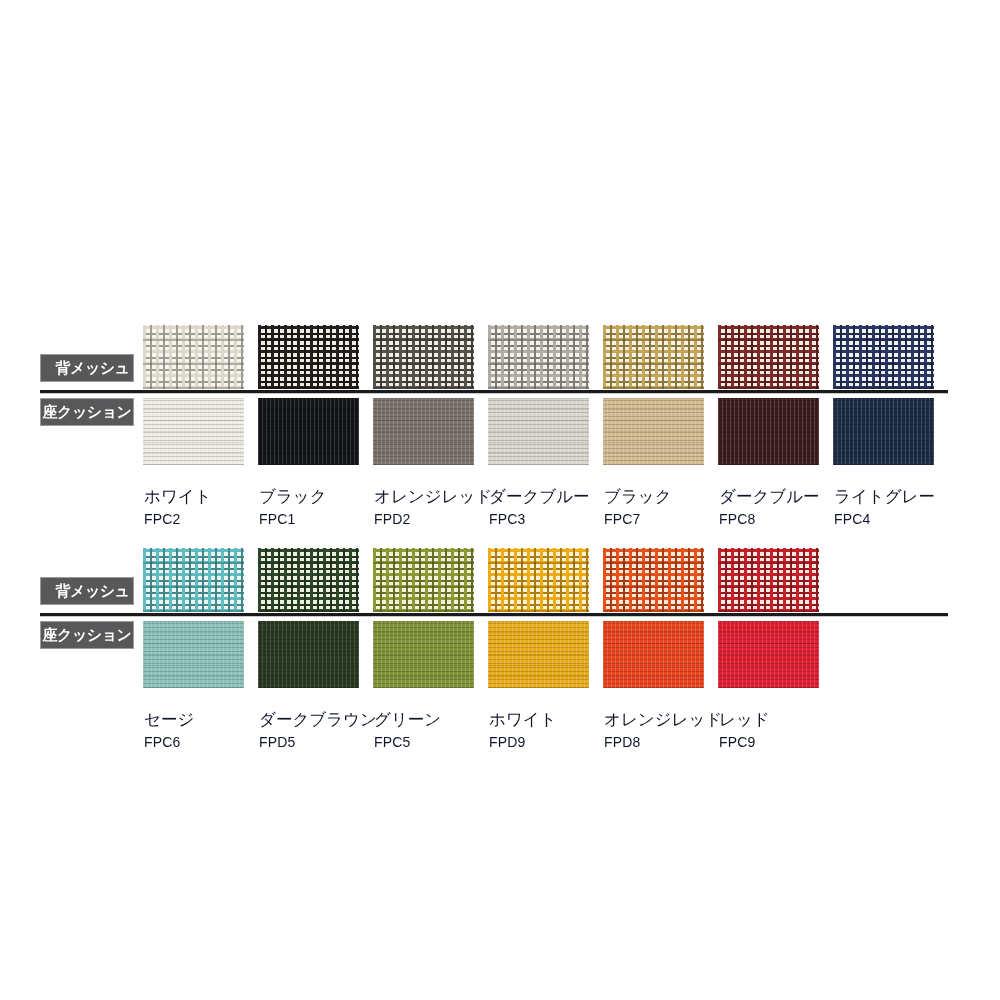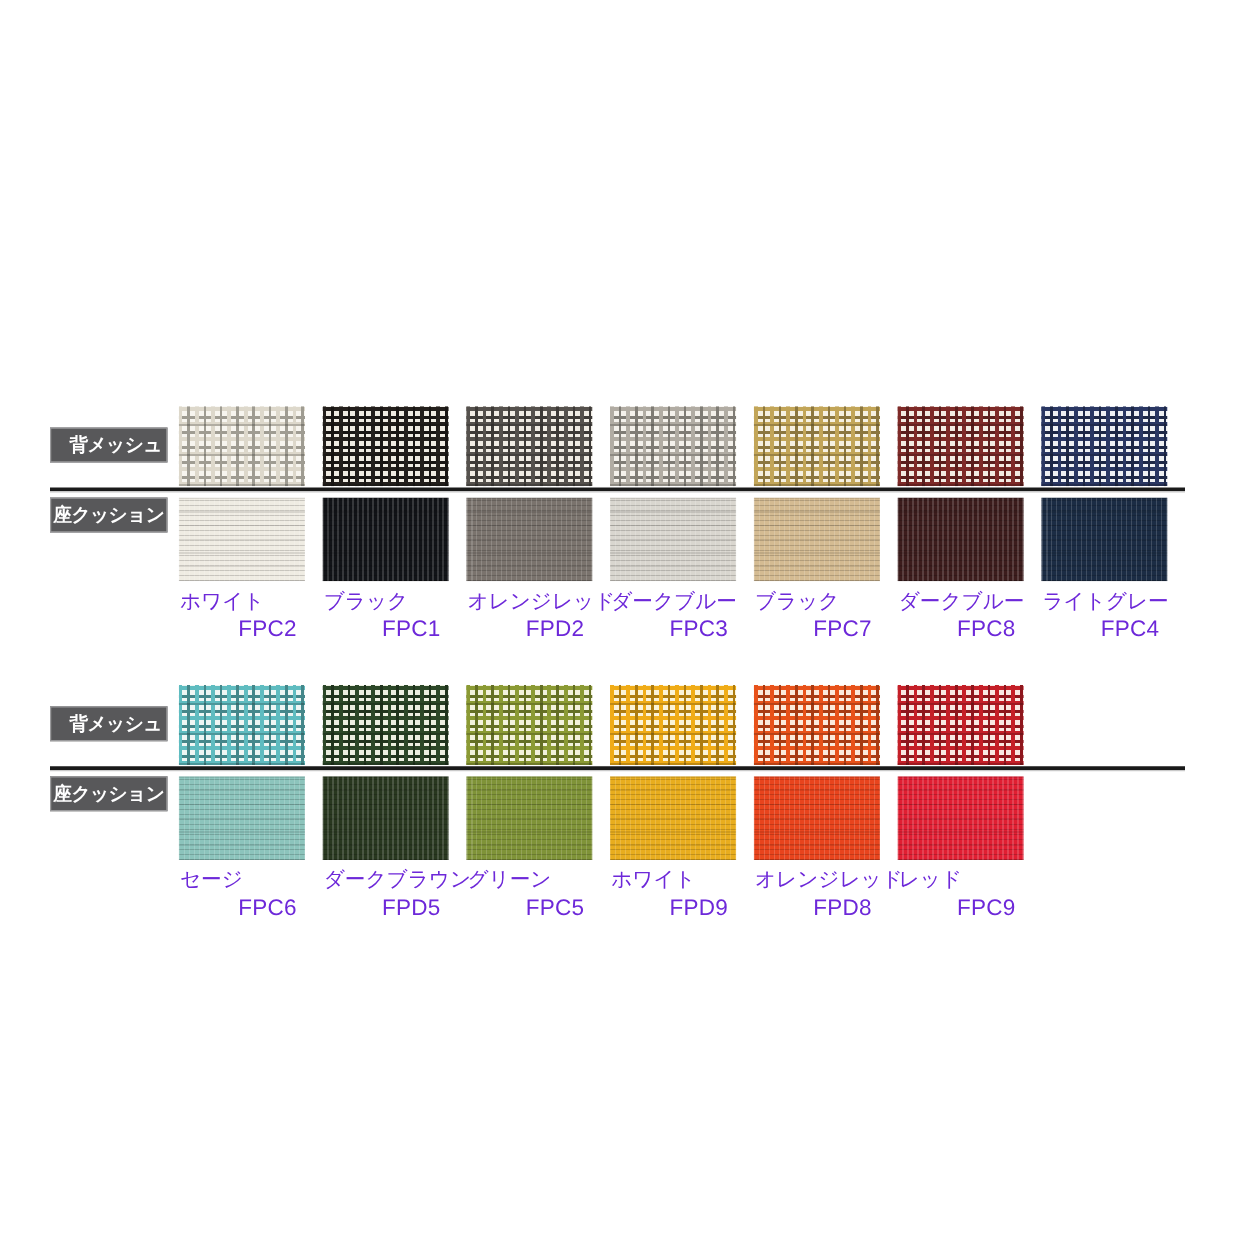--- a/index.html
+++ b/index.html
@@ -31,21 +31,21 @@
     border: 1px solid #9b9b9d;
     color: #ffffff;
     font-size: 15px;
     font-weight: 700;
     letter-spacing: -0.5px;
     line-height: 26px;
     text-align: center;
     white-space: nowrap;
     font-family: "DejaVu Sans", "Liberation Sans", sans-serif;
   }
-  .row-tab.mesh   { top: 24px; padding-left: 11px; }
+  .row-tab.mesh   { top: 36px; padding-left: 11px; }
   .row-tab.seat   { top: 80px; }
 
   
   .row-divider {
     position: absolute;
     left: 40px;
     top: 72px;
     width: 908px;
     height: 3px;
     background: #1a1a1a;
@@ -116,35 +116,34 @@
     background-image:
       repeating-linear-gradient(0deg,
         rgba(0,0,0,0.10) 0px, rgba(0,0,0,0.10) 1px,
         transparent 1px, transparent 11px);
   }
 
   
   .caption {
     position: absolute;
     left: 1px;
-    top: 152px;
+    top: 168px;
     width: 140px;
-    color: #6d28d9;
+    color: #0f172a;
     font-size: 16.5px;
     line-height: 22px;
     white-space: nowrap;
     font-family: "DejaVu Sans", "Liberation Sans", sans-serif;
   }
   .caption .name { display: block; letter-spacing: 0px; }
   .caption .code {
     display: block;
     font-family: "Liberation Sans", "DejaVu Sans", sans-serif;
-    font-size: 18px;
+    font-size: 14px;
     letter-spacing: 0.2px;
-    text-align: center;
   }
 </style>
 </head>
 <body>
 
 <div id="page">
 
   <div class="swatch-group" id="group-1">
     <div class="row-tab mesh">背メッシュ</div>
     <div class="row-divider"></div>

